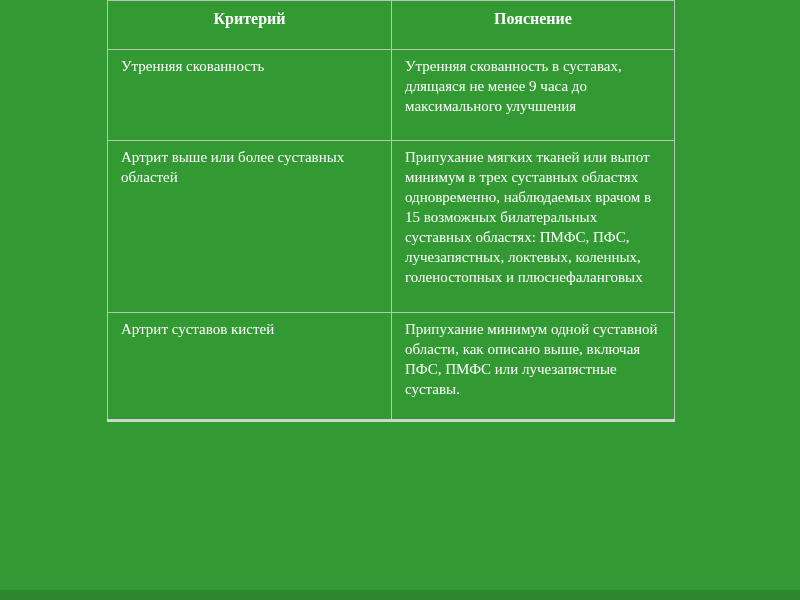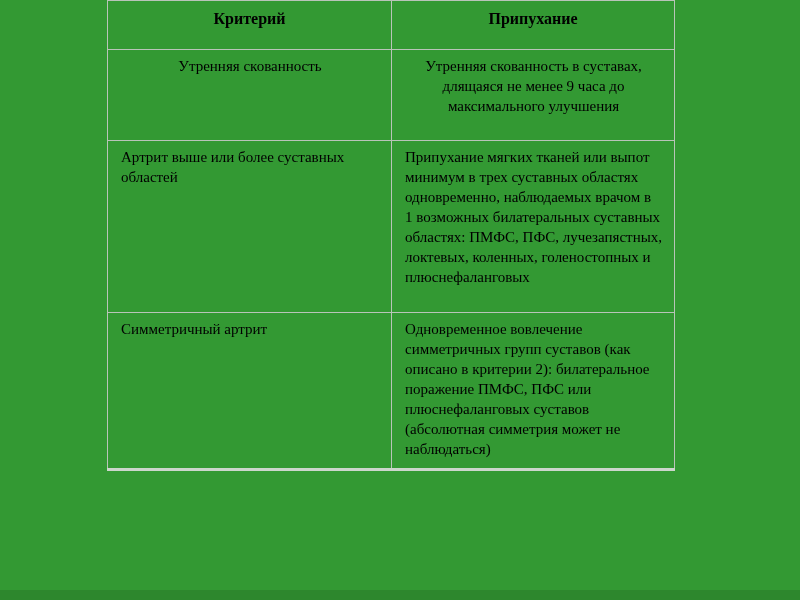--- a/index.html
+++ b/index.html
@@ -26,21 +26,21 @@
     height: 10px;
     background: #2d872d;
   }
   table.criteria-table {
     position: absolute;
     left: 107px;
     top: 0;
     width: 567px;
     border-collapse: collapse;
     table-layout: fixed;
-    color: #000000;
+    color: #ffffff;
     font-size: 15px;
     line-height: 20px;
     padding-left: 38px;
   }
   table.criteria-table col.col-criterion { width: 284px; }
   table.criteria-table col.col-explanation { width: 283px; }
   table.criteria-table th,
   table.criteria-table td {
     border: 1px solid #b9c4b9;
     vertical-align: top;
@@ -51,55 +51,55 @@
     text-align: center;
     padding: 8px 10px 0 10px;
     height: 49px;
     box-sizing: border-box;
     font-size: 16px;
   }
   table.criteria-table td {
     padding: 6px 12px 0 13px;
     box-sizing: border-box;
   }
-  tr.row-0 td { height: 91px; text-align: center; }
+  tr.row-0 td { height: 91px; }
   tr.row-1 td { height: 172px; }
   tr.row-2 td { height: 108px; }
   tr.row-3 td { height: 157px; }
   table.criteria-table {
     border-bottom: 3px solid #ccd6cc;
   }
 </style>
 </head>
 <body>
 
 <div class="slide">
 
   <table class="criteria-table">
     <colgroup>
       <col class="col-criterion">
       <col class="col-explanation">
     </colgroup>
     <thead>
       <tr>
         <th>Критерий</th>
-        <th>Припухание</th>
+        <th>Пояснение</th>
       </tr>
     </thead>
     <tbody>
       <tr class="row-0">
         <td>Утренняя скованность</td>
         <td>Утренняя скованность в суставах, длящаяся не менее 9 часа до максимального улучшения</td>
       </tr>
       <tr class="row-1">
         <td>Артрит выше или более суставных областей</td>
-        <td>Припухание мягких тканей или выпот минимум в трех суставных областях одновременно, наблюдаемых врачом в 1 возможных билатеральных суставных областях: ПМФС, ПФС, лучезапястных, локтевых, коленных, голеностопных и плюснефаланговых</td>
+        <td>Припухание мягких тканей или выпот минимум в трех суставных областях одновременно, наблюдаемых врачом в 15 возможных билатеральных суставных областях: ПМФС, ПФС, лучезапястных, локтевых, коленных, голеностопных и плюснефаланговых</td>
       </tr>
-      <tr class="row-3">
-        <td>Симметричный артрит</td>
-        <td>Одновременное вовлечение симметричных групп суставов (как описано в критерии 2): билатеральное поражение ПМФС, ПФС или плюснефаланговых суставов (абсолютная симметрия может не наблюдаться)</td>
+      <tr class="row-2">
+        <td>Артрит суставов кистей</td>
+        <td>Припухание минимум одной суставной области, как описано выше, включая ПФС, ПМФС или лучезапястные суставы.</td>
       </tr>
     </tbody>
   </table>
 
   <div class="bottom-strip"></div>
 
 </div>
 
 </body></html>

